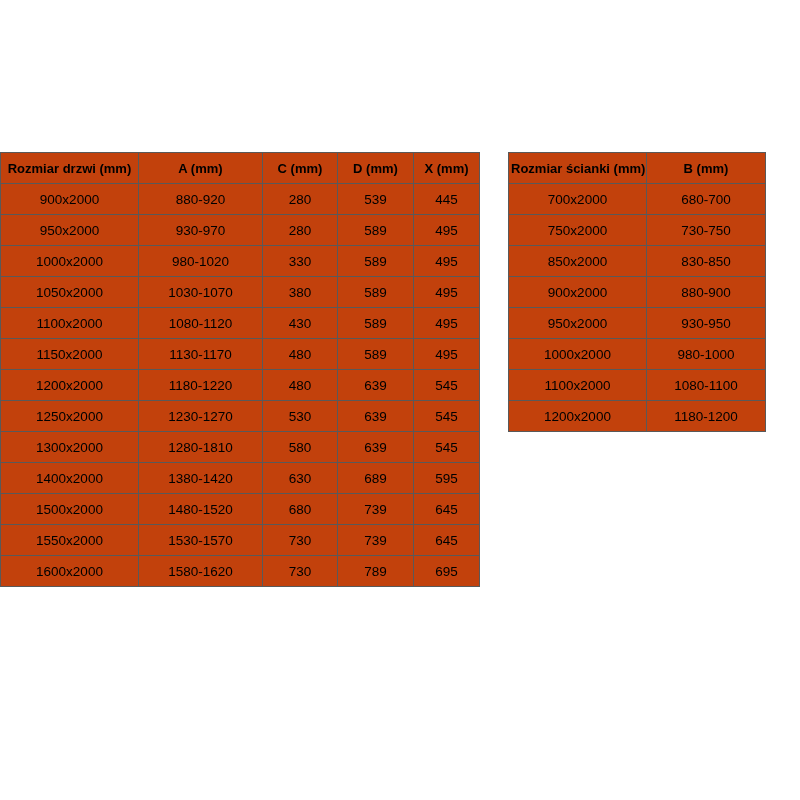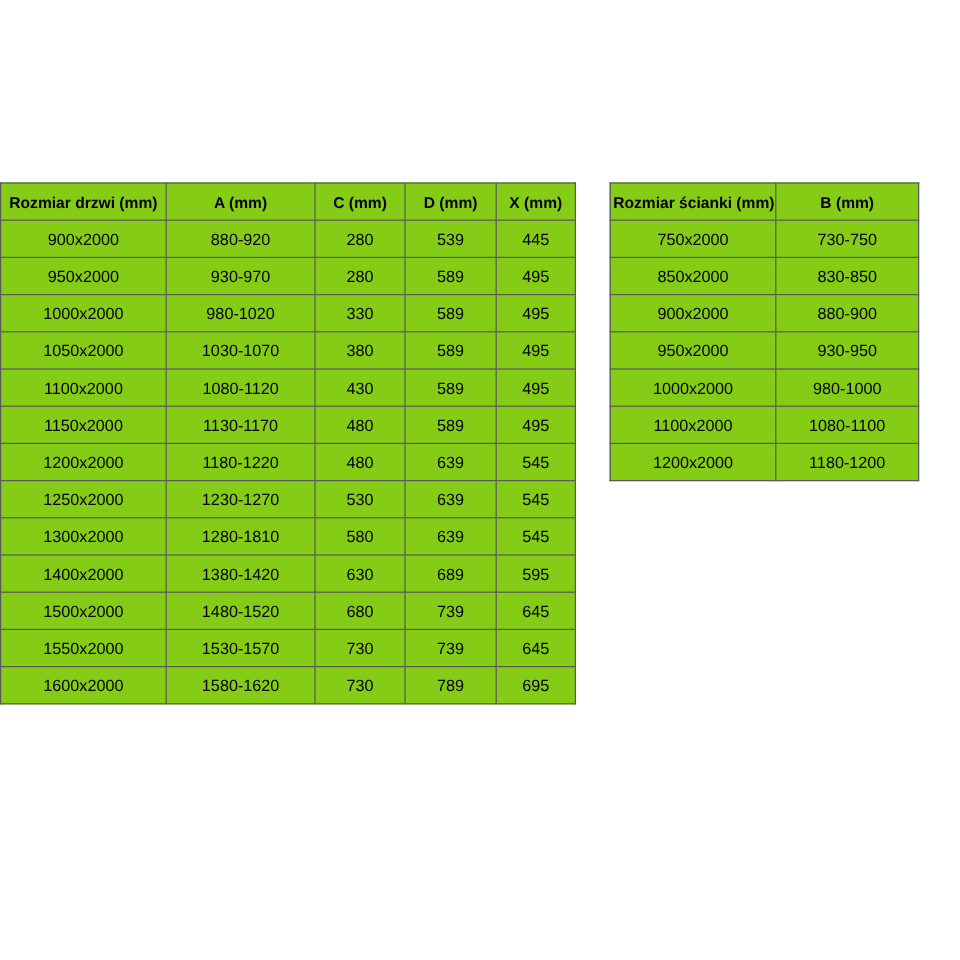--- a/index.html
+++ b/index.html
@@ -8,21 +8,21 @@
     background: #ffffff;
     font-family: "Liberation Sans", sans-serif;
     position: relative;
     overflow: hidden;
   }
   .page { position: relative; width: 800px; height: 800px; }
   table.spec-table {
     border-collapse: collapse;
     table-layout: fixed;
     position: absolute;
-    background: #84cc16;
+    background: #c2410c;
   }
   table.spec-table th,
   table.spec-table td {
     border: 1px solid #595959;
     text-align: center;
     vertical-align: middle;
     color: #000000;
     height: 31px;
     padding: 0 2px;
     overflow: hidden;
@@ -162,20 +162,24 @@
       <col style="width:119px">
     </colgroup>
   <thead>
         <tr>
           <th>Rozmiar ścianki (mm)</th>
           <th>B (mm)</th>
         </tr>
       </thead>
       <tbody>
         <tr>
+          <td>700x2000</td>
+          <td>680-700</td>
+        </tr>
+        <tr>
           <td>750x2000</td>
           <td>730-750</td>
         </tr>
         <tr>
           <td>850x2000</td>
           <td>830-850</td>
         </tr>
         <tr>
           <td>900x2000</td>
           <td>880-900</td>

